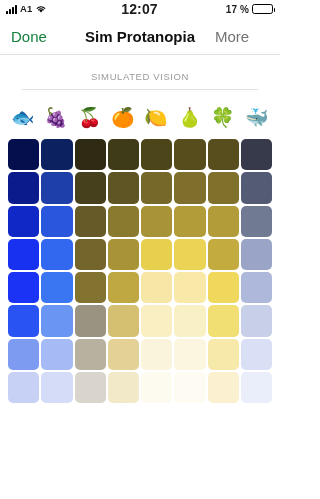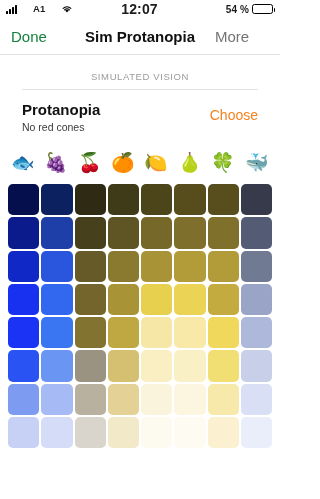--- a/index.html
+++ b/index.html
@@ -15,21 +15,21 @@
   .status-bar {
     height: 18px;
     display: flex;
     align-items: center;
     padding: 0 7px 0 6px;
     font-size: 10px;
     color: #1c1c1e;
     font-weight: 600;
     letter-spacing: 0.1px;
   }
-  .status-left { display: flex; align-items: center; gap: 16px; flex: 1 1 0; }
+  .status-left { display: flex; align-items: center; gap: 3px; flex: 1 1 0; }
   .status-center { flex: 0 0 auto; font-size: 14px; font-weight: 700; }
   .status-right { display: flex; align-items: center; justify-content: flex-end; gap: 3px; flex: 1 1 0; }
 
   .signal-bars { display: flex; align-items: flex-end; gap: 1px; height: 9px; }
   .signal-bars i { display: block; width: 2px; background: #000; border-radius: 0.5px; }
   .signal-bars i:nth-child(1) { height: 3px; }
   .signal-bars i:nth-child(2) { height: 5px; }
   .signal-bars i:nth-child(3) { height: 7px; }
   .signal-bars i:nth-child(4) { height: 9px; }
   .carrier { font-size: 9.5px; font-weight: 600; line-height: 10px; }
@@ -129,42 +129,35 @@
     </span>
     <span class="carrier">A1</span>
     <svg class="wifi-icon" viewBox="0 0 16 12">
       <path d="M8 10.6 L5.6 7.9 a3.6 3.6 0 0 1 4.8 0 Z" fill="#000"></path>
       <path d="M2.9 5.2 a7.5 7.5 0 0 1 10.2 0" stroke="#000" stroke-width="1.5" fill="none" stroke-linecap="round"></path>
       <path d="M4.7 7.1 a5 5 0 0 1 6.6 0" stroke="#000" stroke-width="1.4" fill="none" stroke-linecap="round"></path>
     </svg>
   </div>
   <div class="status-center">12:07</div>
   <div class="status-right">
-    <span class="battery-pct">54 %</span>
+    <span class="battery-pct">17 %</span>
     <span class="battery">
       <span class="battery-fill" style="width: 61%;"></span>
     </span>
   </div>
 </div>
 
 <div class="nav-bar">
   <button class="nav-btn nav-left" style="color: #15803d;">Done</button>
   <div class="nav-title">Sim Protanopia</div>
   <button class="nav-btn nav-right" style="color: #737373; text-align: center;">More</button>
 </div>
 
 <div class="section">
   <div class="section-header">SIMULATED VISION</div>
-  <div class="vision-row">
-    <div class="vision-texts">
-      <div class="vision-name">Protanopia</div>
-      <div class="vision-desc">No red cones</div>
-    </div>
-    <button class="choose-btn" style="color: rgb(245, 130, 32);">Choose</button>
-  </div>
 </div>
 
 <div class="emoji-strip">
     <span class="emoji">🐟</span>
     <span class="emoji">🍇</span>
     <span class="emoji">🍒</span>
     <span class="emoji">🍊</span>
     <span class="emoji">🍋</span>
     <span class="emoji">🍐</span>
     <span class="emoji">🍀</span>

